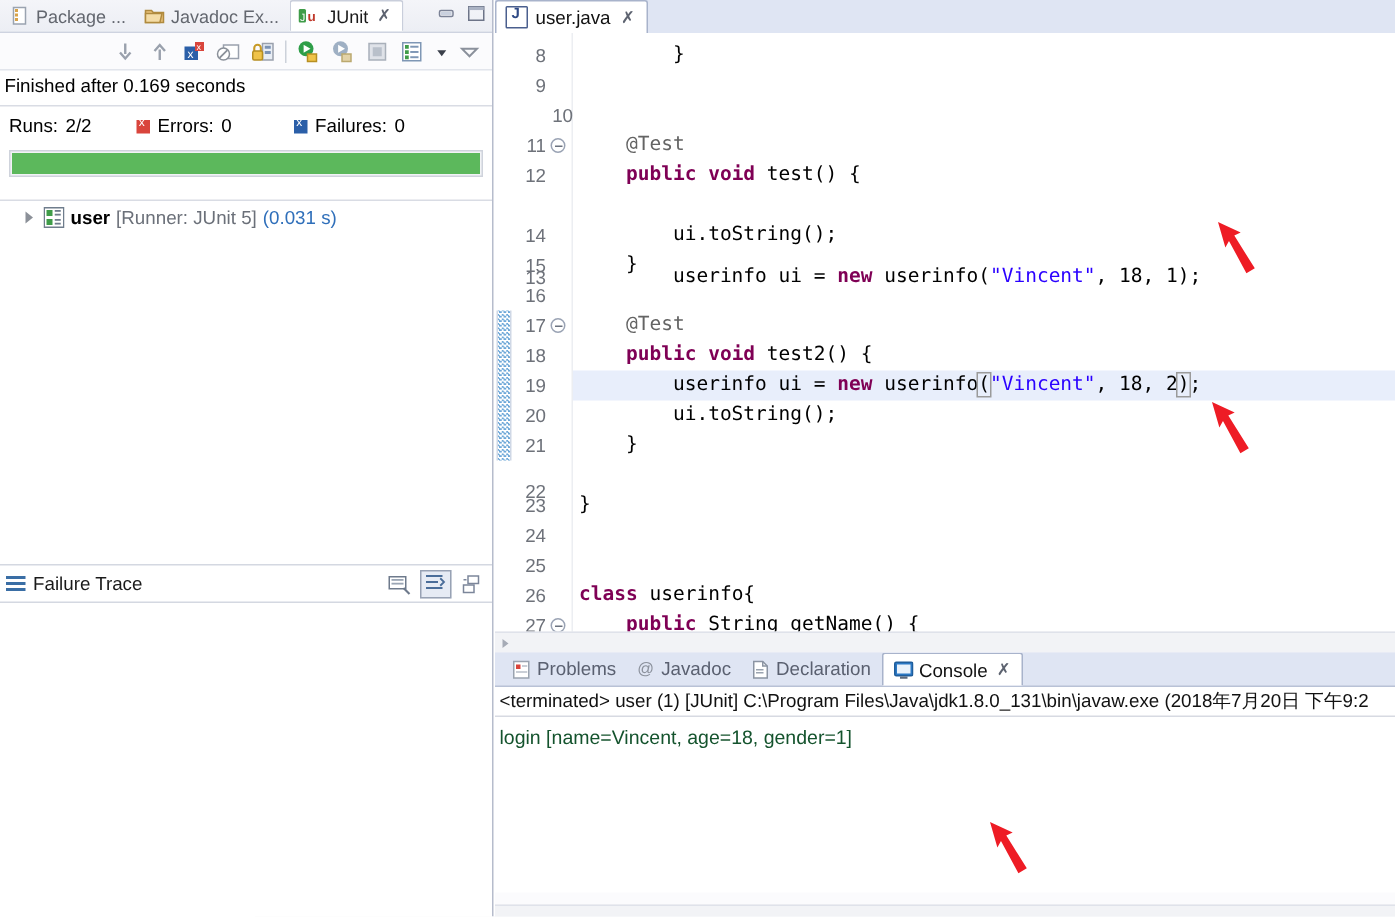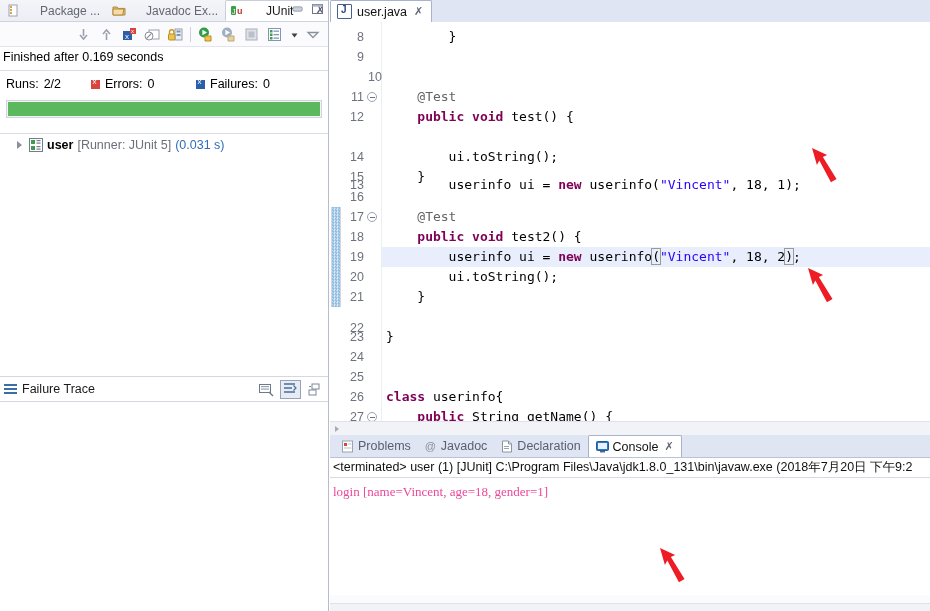--- a/index.html
+++ b/index.html
@@ -21,21 +21,21 @@
     box-sizing:border-box;
   }
   .junit-tabbar{
     position:relative;height:21px;
     background:linear-gradient(#f4f5f9,#eceef4);
     border-bottom:1px solid #ced3e0;
     display:flex;align-items:center;
     overflow:hidden;
   }
   .vtab{
-    display:flex;align-items:center;gap:20px;
+    display:flex;align-items:center;gap:4px;
     height:21px;padding:0 7px 0 5px;
     font-size:12px;color:#5a5f6b;
     box-sizing:border-box;
     white-space:nowrap;
   }
   .vtab.inactive{color:#63676f;}
   .vtab.active{
     color:#1a1a1a;
     background:#ffffff;
     border-left:1px solid #c9cedb;
@@ -219,22 +219,22 @@
     border-left:1px solid #a8b3cb;border-right:1px solid #a8b3cb;border-top:1px solid #a8b3cb;
     border-radius:2px 2px 0 0;
   }
   .con-head{
     height:19px;line-height:19px;background:#ffffff;
     font-size:12.5px;color:#111;padding-left:3px;
     border-bottom:1px solid #d7dae2;overflow:hidden;white-space:nowrap;
   }
   .con-body{
     background:#ffffff;height:114px;padding:3px 0 0 3px;
-    font-family:Liberation Serif, serif;
-    font-size:13px;line-height:21px;color:#ec4899;
+    font-family:Liberation Sans, sans-serif;
+    font-size:13px;line-height:21px;color:#14532d;
   }
   .con-foot{
     position:absolute;left:0;bottom:0;width:600px;height:13px;
     background:#f2f3f6;border-top:1px solid #dfe2ea;
   }
 
   .arrow-svg{position:absolute;pointer-events:none;}
 </style>
 </head>
 <body>

